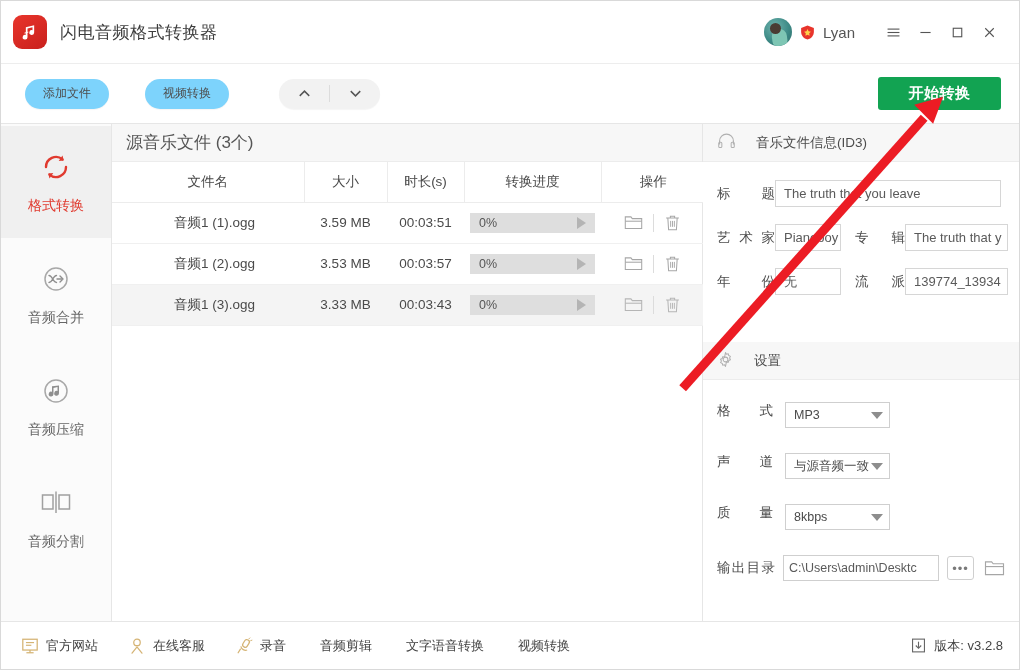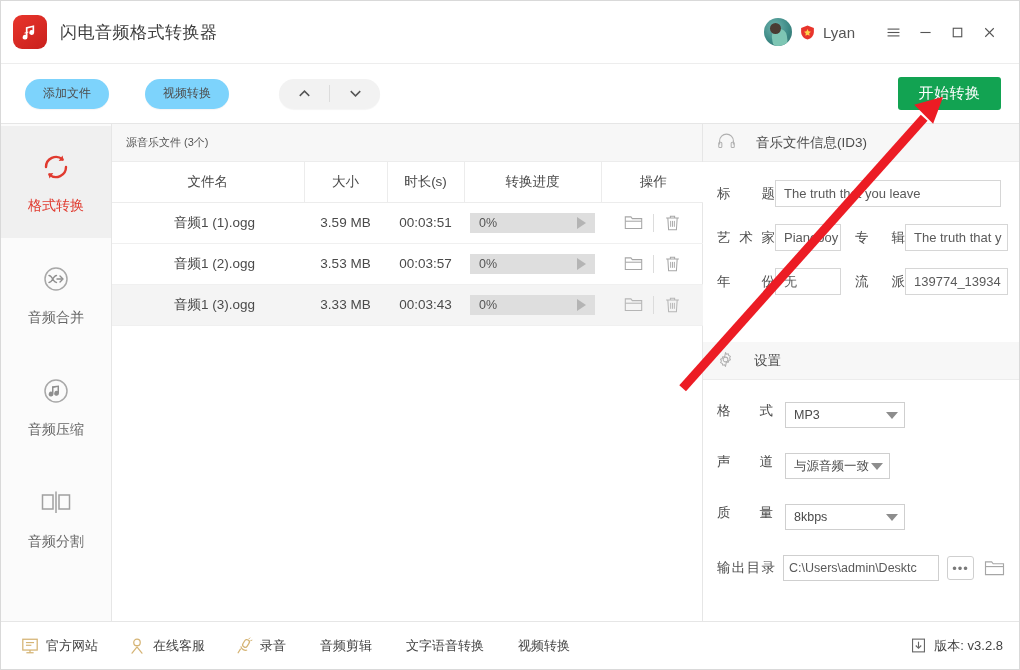--- a/index.html
+++ b/index.html
@@ -91,24 +91,24 @@
     margin-left: 14px;
   }
   .arrow-btn {
     width: 50px; height: 30px;
     display: flex; align-items: center; justify-content: center;
     cursor: default;
   }
   .arrow-div { width: 1px; height: 17px; background: #dcdcdc; }
   .start-btn {
     margin-left: auto;
-    width: 103px; height: 33px;
+    width: 123px; height: 33px;
     background: #12a352; border-radius: 3px;
     display: flex; align-items: center; justify-content: center;
-    color: #fff; font-size: 15px; font-weight: normal;
+    color: #fff; font-size: 15px; font-weight: bold;
     letter-spacing: .5px; cursor: default;
   }
 
   
   .body { flex: 1 1 auto; display: flex; min-height: 0; }
 
   
   .sidebar {
     width: 111px; flex: 0 0 111px;
     background: #fbfbfb;
@@ -126,21 +126,21 @@
   .side-ico { height: 34px; display:flex; align-items:center; justify-content:center; }
 
   
   .main { flex: 1 1 auto; display: flex; flex-direction: column; min-width: 0; border-right: 1px solid #e6e6e6;}
   .list-head {
     height: 38px; flex: 0 0 38px;
     display: flex; align-items: center;
     padding-left: 14px;
     background: #f7f7f7;
     border-bottom: 1px solid #ececec;
-    font-size: 11px; color: #555;
+    font-size: 17px; color: #555;
   }
   table.files { width: 100%; border-collapse: collapse; table-layout: fixed; }
   table.files th {
     height: 40px; font-weight: normal; font-size: 13.5px; color: #494949;
     background: #fff; border-bottom: 1px solid #ececec;
     border-right: 1px solid #ececec;
   }
   table.files th:last-child { border-right: none; }
   table.files td {
     height: 41px; font-size: 13.5px; color: #4a4a4a;
@@ -190,21 +190,21 @@
   }
   .fbox.wide { flex: 1 1 auto; }
   .fbox.half { width: 66px; flex: 0 0 66px; }
   .fbox.half2 { width: 103px; flex: 0 0 103px; }
 
   .settings-gap { height: 20px; }
   .set-body { padding: 22px 14px 0 14px; }
   .srow { display: flex; align-items: flex-start; margin-bottom: 25px; }
   .slabel { font-size: 13.5px; color: #4d4d4d; width: 56px; flex: 0 0 56px; text-align: justify; text-align-last: justify; }
   .select {
-    height: 26px; width: 120px; border: 1px solid #cfcfcf; background: #fff;
+    height: 26px; width: 105px; border: 1px solid #cfcfcf; background: #fff;
     display: flex; align-items: center; justify-content: space-between;
     padding: 0 6px 0 8px; font-size: 12.5px; color: #4a4a4a;
     margin-left: 12px; cursor: default;
   }
   .select.wide2 { width: 105px; }
   .caret { width: 0; height: 0; border-left: 6px solid transparent; border-right: 6px solid transparent; border-top: 7px solid #8d8d8d; }
   .outrow { display: flex; align-items: center; }
   .outbox {
     height: 26px; flex: 1 1 auto; border: 1px solid #cfcfcf; background: #fff;
     display: flex; align-items: center; padding: 0 5px;

